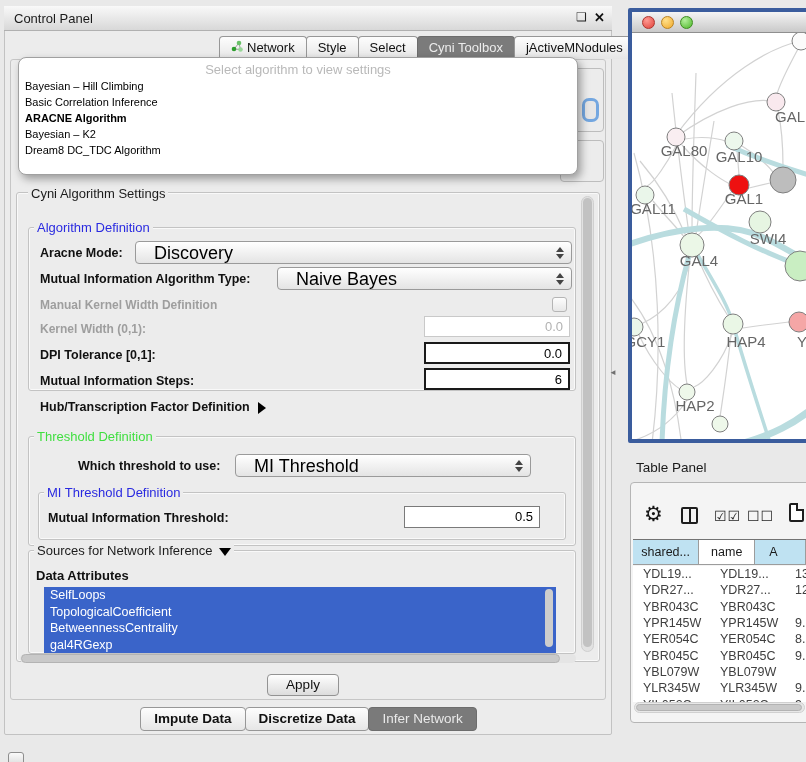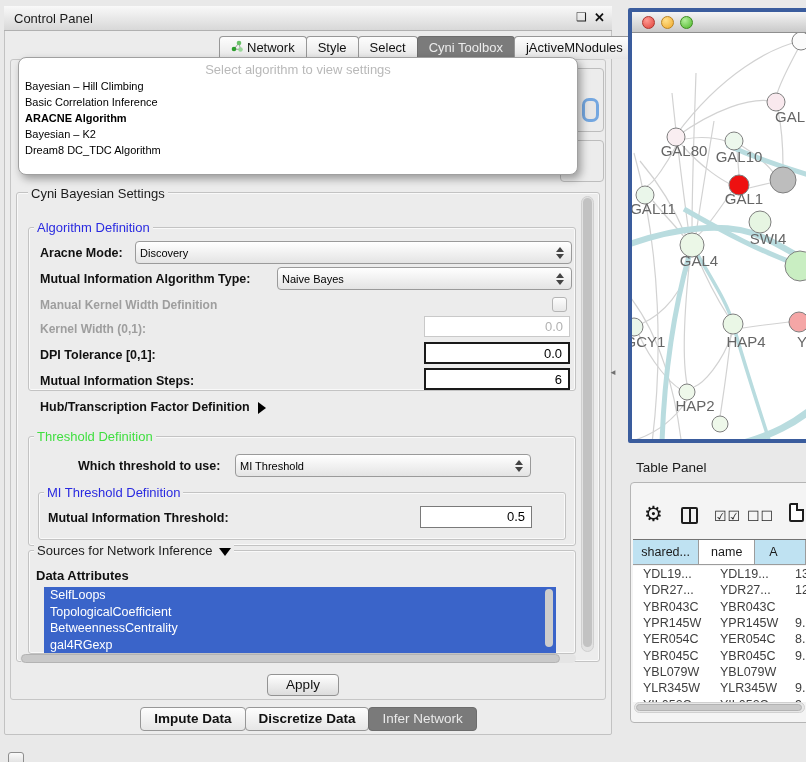--- a/index.html
+++ b/index.html
@@ -30,21 +30,21 @@
   .popup-items{position:absolute;top:20px;left:4px;right:4px}
   .popup-item{font-size:11px;line-height:16px;color:#000;padding-left:2px;cursor:pointer;white-space:nowrap}
   .popup-item.bold{font-weight:bold}
   
   .gbox{border:1px solid #c3c3c3;border-radius:3px;box-shadow:inset 0 0 0 1px rgba(255,255,255,.7);box-sizing:border-box}
   .legend{font-size:13px;background:#ececec;padding:0 3px;white-space:nowrap;z-index:3}
   .leg-black{color:#1c1c1c}.leg-blue{color:#2a2ae0}.leg-green{color:#40df40}
   .lbl{font-size:12.5px;font-weight:bold;color:#111;white-space:nowrap}
   .lbl-dis{font-size:12px;font-weight:bold;color:#9e9e9e;white-space:nowrap}
   .combo{background:linear-gradient(#ffffff,#e4e4e4);border:1px solid #9a9a9a;border-radius:4px;box-sizing:border-box;cursor:pointer}
-  .combo-val{position:absolute;left:4px;top:50%;transform:translateY(-50%);font-size:11px;color:#000;white-space:nowrap}
+  .combo-val{position:absolute;left:18px;top:50%;transform:translateY(-50%);font-size:18px;color:#000;white-space:nowrap}
   .spin{position:absolute;right:7px;top:50%;transform:translateY(-50%);width:8px;height:12px}
   .spin:before{content:"";position:absolute;top:0;left:0;border-left:4px solid transparent;border-right:4px solid transparent;border-bottom:5px solid #444}
   .spin:after{content:"";position:absolute;bottom:0;left:0;border-left:4px solid transparent;border-right:4px solid transparent;border-top:5px solid #444}
   .field{font-size:13px;text-align:right;background:#fff;box-sizing:border-box;padding:2px 6px;white-space:nowrap}
   .f-strong{border:2px solid #1a1a1a;color:#000}
   .f-dis{border:1px solid #c9c9c9;color:#b2b2b2}
   .f-mid{border:1px solid #7a7a7a;color:#000}
   .checkbox{width:15px;height:15px;border:1px solid #b5b5b5;border-radius:3px;background:linear-gradient(#fdfdfd,#e7e7e7);box-sizing:border-box}
   .tri-right{display:inline-block;margin-left:8px;border-top:6px solid transparent;border-bottom:6px solid transparent;border-left:8px solid #000;vertical-align:middle}
   .tri-down{display:inline-block;margin-left:6px;border-left:6px solid transparent;border-right:6px solid transparent;border-top:8px solid #000;vertical-align:middle}
@@ -131,21 +131,21 @@
   <div class="popup-items" id="popup-items">
       <div class="popup-item">Bayesian – Hill Climbing</div>
       <div class="popup-item">Basic Correlation Inference</div>
       <div class="popup-item bold">ARACNE Algorithm</div>
       <div class="popup-item">Bayesian – K2</div>
       <div class="popup-item">Dream8 DC_TDC Algorithm</div>
     </div>
 </div>
 
 <div class="abs gbox" style="left:16px;top:192px;width:584px;height:470px"></div>
-<div class="abs legend leg-black" style="left:28px;top:186px">Cyni Bayesian Settings</div>
+<div class="abs legend leg-black" style="left:28px;top:186px">Cyni Algorithm Settings</div>
 <div class="abs vscroll" style="left:581px;top:196px;width:13px;height:456px">
     <div class="vthumb"></div>
   </div>
 <div class="abs" style="left:20px;top:654px;width:556px;height:9px;background:#e5e5e5;border-radius:5px">
   <div class="hthumb" style="position:absolute;left:1px;top:0;width:97%;height:9px"></div>
 </div>
 
 <div class="abs gbox" style="left:28px;top:227px;width:548px;height:164px"></div>
 <div class="abs legend leg-blue" style="left:34px;top:220px">Algorithm Definition</div>
 
@@ -182,21 +182,21 @@
 
 <div class="abs lbl" style="left:78px;top:459px">Which threshold to use:</div>
 <div class="abs combo" style="left:235px;top:454px;width:296px;height:23px">
   <span class="combo-val">MI Threshold</span>
   <span class="spin"></span>
 </div>
 
 <div class="abs gbox" style="left:38px;top:492px;width:528px;height:48px"></div>
 <div class="abs legend leg-blue" style="left:44px;top:485px">MI Threshold Definition</div>
 <div class="abs lbl" style="left:48px;top:511px">Mutual Information Threshold:</div>
-<div class="abs field f-mid" style="left:420px;top:506px;width:112px;height:22px">0.5</div>
+<div class="abs field f-mid" style="left:404px;top:506px;width:136px;height:22px">0.5</div>
 
 <div class="abs gbox" style="left:28px;top:550px;width:548px;height:104px"></div>
 <div class="abs legend leg-black" style="left:34px;top:543px">
   <span>Sources for Network Inference</span><span class="tri-down"></span>
 </div>
 <div class="abs lbl" style="left:36px;top:568px;font-size:13px">Data Attributes</div>
 <div class="abs attr-list" style="left:44px;top:587px;width:512px;height:66px" id="attr-list">
     <div class="attr-item">SelfLoops</div>
     <div class="attr-item">TopologicalCoefficient</div>
     <div class="attr-item">BetweennessCentrality</div>

